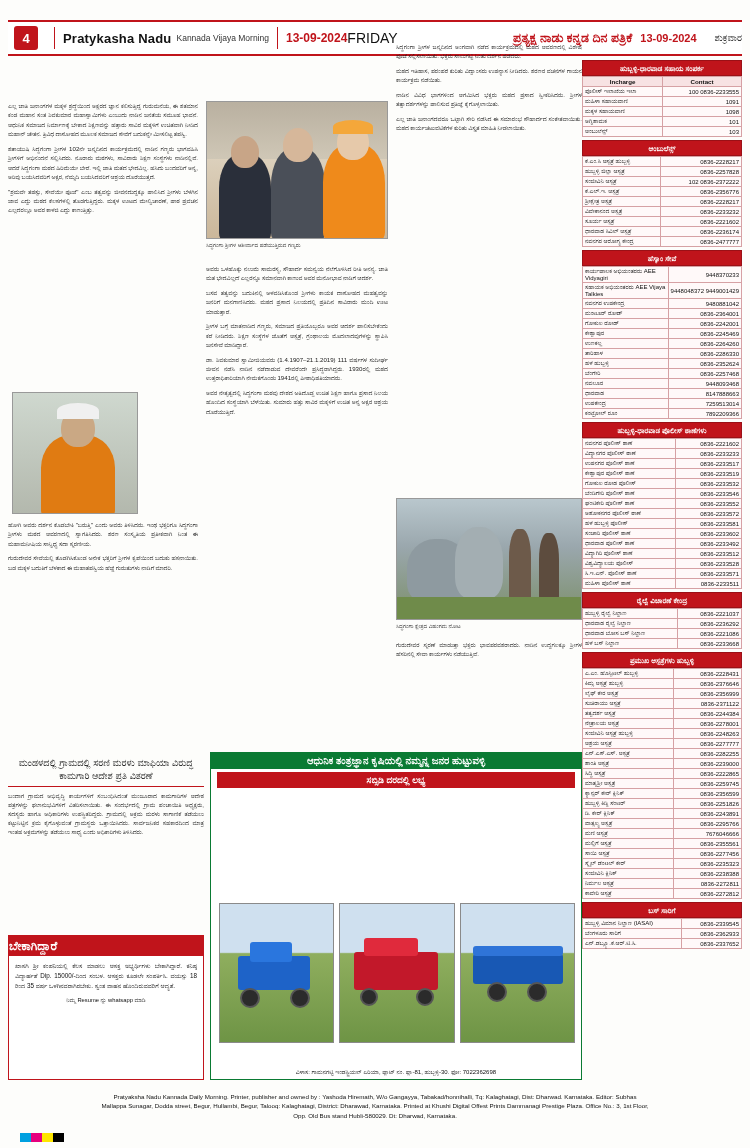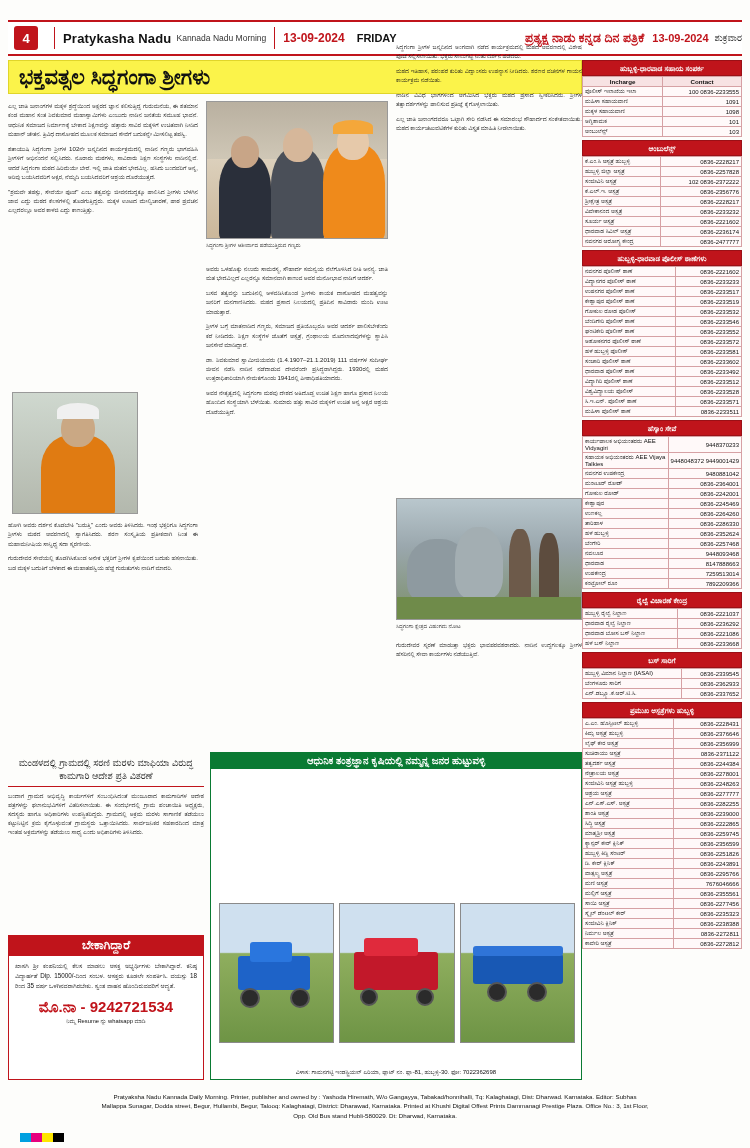--- a/index.html
+++ b/index.html
@@ -26,24 +26,24 @@
   .page-badge {
     width:24px; height:24px; margin-left:6px; margin-right:8px;
     background:#c0141b; color:#fff; border-radius:3px;
     font-size:13px; font-weight:bold;
     display:flex; align-items:center; justify-content:center;
   }
   .paper-name { font-size:13px; font-weight:bold; color:#111; letter-spacing:.2px; }
   .paper-sub { font-size:8.5px; color:#333; margin-left:5px; }
   .vline { width:1px; height:22px; background:#c0141b; margin:0 8px; }
   .date-red { font-size:12px; font-weight:bold; color:#c0141b; }
-  .day-txt { font-size:11px; color:#111; margin-left:12px; font-weight:bold;}
+  .day-txt { font-size:14px; color:#111; margin-left:0; font-weight:normal;}
   .kan-name { font-size:12.5px; font-weight:bold; color:#c0141b; margin-left:auto; margin-right:8px;}
   .kan-date { font-size:11px; font-weight:bold; color:#c0141b; }
-  .kan-day { font-size:9.5px; color:#111; margin-left:6px; }
+  .kan-day { font-size:9.5px; color:#111; margin-left:18px; }
 
   
   .headline-band {
     position:absolute; left:8px; top:60px; width:574px; height:34px;
     background:#fbf34a; border:1px solid #e0d52a;
     display:flex; align-items:center;
   }
   .headline-band span {
     font-size:21px; font-weight:bold; color:#111; padding-left:10px;
   }
@@ -93,21 +93,21 @@
   }
   .notice-body { font-size:6.1px; line-height:1.5; text-align:justify; margin-top:4px;}
 
   
   .bek {
     position:absolute; left:8px; top:935px; width:196px; height:145px;
     border:1.5px solid #c0141b; background:#fff;
   }
   .bek-hd {
     background:#c0141b; color:#fff; font-size:12px; font-weight:bold;
-    text-align:center; padding:3px 0;font-family:Liberation Mono, monospace;
+    padding:3px 0;
   }
   .bek-body { font-size:6.3px; line-height:1.55; padding:5px 6px; text-align:justify;}
   .bek-phone { font-size:15px; font-weight:bold; color:#c0141b; text-align:center; margin-top:3px;}
   .bek-note { font-size:5.8px; text-align:center; margin-top:2px;}
 
   
   .ad {
     position:absolute; left:210px; top:752px; width:372px; height:328px;
     border:1.5px solid #0a7a33; background:#fff;
   }
@@ -147,32 +147,29 @@
 </style>
 </head>
 <body>
 
 <div class="page">
 
   <div class="masthead">
     <div class="page-badge">4</div>
     <div class="vline"></div>
     <div class="paper-name">Pratykasha Nadu</div>
-    <div class="paper-sub">Kannada Nadu Morning</div>
+    <div class="paper-sub">Kannada Vijaya Morning</div>
     <div class="vline"></div>
     <div class="date-red">13-09-2024</div>
     <div class="day-txt">FRIDAY</div>
     <div class="kan-name">ಪ್ರತ್ಯಕ್ಷ ನಾಡು ಕನ್ನಡ ದಿನ ಪತ್ರಿಕೆ</div>
     <div class="kan-date">13-09-2024</div>
     <div class="kan-day">ಶುಕ್ರವಾರ</div>
   </div>
 
-  <div class="headline-band">
-    <span>ಭಕ್ತವತ್ಸಲ ಸಿದ್ಧಗಂಗಾ ಶ್ರೀಗಳು</span>
-  </div>
 
   <div class="photo" style="left:206px; top:101px; width:182px; height:138px;">
     <div class="ph-inner grad-room"></div>
     <div style="position:absolute; left:0; top:0; width:100%; height:42%; background:linear-gradient(#b9b0a0,#cfc7b6);"></div>
     <div class="robe" style="left:12px; top:52px; width:52px; height:86px; background:#2a2f3a;"></div>
     <div class="person" style="left:24px; top:34px; width:28px; height:32px; background:#c8a587;"></div>
     <div class="robe" style="left:64px; top:46px; width:54px; height:92px; background:#4a4f58;"></div>
     <div class="person" style="left:76px; top:26px; width:30px; height:34px; background:#d6b79a;"></div>
     <div class="robe" style="left:116px; top:42px; width:62px; height:96px; background:#ef8a1b;"></div>
     <div class="person" style="left:130px; top:22px; width:32px; height:36px; background:#e6c9aa;"></div>
@@ -228,26 +225,26 @@
   </div>
 
   <div class="notice">
     <div class="notice-title">ಮಂಡಳದಲ್ಲಿ ಗ್ರಾಮದಲ್ಲಿ ಸರಣಿ ಮರಳು ಮಾಫಿಯಾ ವಿರುದ್ಧ ಕಾಮಗಾರಿ ಆದೇಶ ಪ್ರತಿ ವಿತರಣೆ</div>
     <div class="notice-body col-text">ಬಂದಾಗ ಗ್ರಾಮದ ಅಭಿವೃದ್ಧಿ ಕಾರ್ಯಗಳಿಗೆ ಸಂಬಂಧಿಸಿದಂತೆ ಮಂಜೂರಾದ ಕಾಮಗಾರಿಗಳ ಆದೇಶ ಪತ್ರಗಳನ್ನು ಫಲಾನುಭವಿಗಳಿಗೆ ವಿತರಿಸಲಾಯಿತು. ಈ ಸಂದರ್ಭದಲ್ಲಿ ಗ್ರಾಮ ಪಂಚಾಯಿತಿ ಅಧ್ಯಕ್ಷರು, ಸದಸ್ಯರು ಹಾಗೂ ಅಧಿಕಾರಿಗಳು ಉಪಸ್ಥಿತರಿದ್ದರು. ಗ್ರಾಮದಲ್ಲಿ ಅಕ್ರಮ ಮರಳು ಸಾಗಾಣಿಕೆ ತಡೆಯಲು ಕಟ್ಟುನಿಟ್ಟಿನ ಕ್ರಮ ಕೈಗೊಳ್ಳುವಂತೆ ಗ್ರಾಮಸ್ಥರು ಒತ್ತಾಯಿಸಿದರು. ಸಾರ್ವಜನಿಕರ ಸಹಕಾರದಿಂದ ಮಾತ್ರ ಇಂತಹ ಅಕ್ರಮಗಳನ್ನು ತಡೆಯಲು ಸಾಧ್ಯ ಎಂದು ಅಧಿಕಾರಿಗಳು ತಿಳಿಸಿದರು.</div>
   </div>
 
   <div class="bek">
     <div class="bek-hd">ಬೇಕಾಗಿದ್ದಾರೆ</div>
     <div class="bek-body">ಖಾಸಗಿ ಶ್ರೀ ಕಂಪನಿಯಲ್ಲಿ ಕೆಲಸ ಮಾಡಲು ಆಸಕ್ತ ಅಭ್ಯರ್ಥಿಗಳು ಬೇಕಾಗಿದ್ದಾರೆ. ಕನಿಷ್ಠ ವಿದ್ಯಾರ್ಹತೆ Dip. 15000/-ದಿಂದ ಸಂಬಳ. ಆಸಕ್ತರು ಕೂಡಲೇ ಸಂಪರ್ಕಿಸಿ. ವಯಸ್ಸು 18 ರಿಂದ 35 ವರ್ಷ ಒಳಗಿನವರಾಗಿರಬೇಕು. ಸ್ವಂತ ವಾಹನ ಹೊಂದಿರುವವರಿಗೆ ಆದ್ಯತೆ.</div>
-    <div class="bek-phone">ಮೊ.ನಾ - 9242721534</div>
     <div class="bek-note">ನಿಮ್ಮ Resume ನ್ನು whatsapp ಮಾಡಿ</div>
   </div>
 
   <div class="ad">
     <div class="ad-top">ಆಧುನಿಕ ತಂತ್ರಜ್ಞಾನ ಕೃಷಿಯಲ್ಲಿ ನಮ್ಮನ್ನ ಜನರ ಹುಟ್ಟುವಳ್ಳಿ</div>
+    <div class="ad-sub">ಸಬ್ಸಿಡಿ ದರದಲ್ಲಿ ಲಭ್ಯ</div>
     <div class="ad-imgs">
       <div class="ad-img">
         <div class="ph-inner grad-field"></div>
         <div class="tractor-body" style="left:18px; top:52px; width:72px; height:34px; background:#1e63c8;"></div>
         <div class="tractor-body" style="left:30px; top:38px; width:42px; height:20px; background:#2a76de;"></div>
         <div class="wheel" style="left:20px; top:84px; width:20px; height:20px;"></div>
         <div class="wheel" style="left:70px; top:84px; width:20px; height:20px;"></div>
       </div>
       <div class="ad-img">
         <div class="ph-inner grad-field"></div>
@@ -341,88 +338,20 @@
             </tr>
         <tr>
               <td class="nm">ನವನಗರ ಆರೋಗ್ಯ ಕೇಂದ್ರ</td>
               <td class="num">0836-2477777</td>
             </tr>
       </tbody>
         </table>
     </div>
 
     <div class="rail-block">
-      <div class="tbl-hd">ಹುಬ್ಬಳ್ಳಿ-ಧಾರವಾಡ ಪೊಲೀಸ್ ಠಾಣೆಗಳು</div>
-      <table class="tbl">
-        <tbody>
-            <tr>
-              <td class="nm">ನವನಗರ ಪೊಲೀಸ್ ಠಾಣೆ</td>
-              <td class="num">0836-2221602</td>
-            </tr>
-        <tr>
-              <td class="nm">ವಿದ್ಯಾನಗರ ಪೊಲೀಸ್ ಠಾಣೆ</td>
-              <td class="num">0836-2233233</td>
-            </tr>
-        <tr>
-              <td class="nm">ಉಪನಗರ ಪೊಲೀಸ್ ಠಾಣೆ</td>
-              <td class="num">0836-2233517</td>
-            </tr>
-        <tr>
-              <td class="nm">ಕೇಶ್ವಾಪುರ ಪೊಲೀಸ್ ಠಾಣೆ</td>
-              <td class="num">0836-2233519</td>
-            </tr>
-        <tr>
-              <td class="nm">ಗೋಕುಲ ರೋಡ ಪೊಲೀಸ್</td>
-              <td class="num">0836-2233532</td>
-            </tr>
-        <tr>
-              <td class="nm">ಬೆಂಡಿಗೇರಿ ಪೊಲೀಸ್ ಠಾಣೆ</td>
-              <td class="num">0836-2233546</td>
-            </tr>
-        <tr>
-              <td class="nm">ಘಂಟಿಕೇರಿ ಪೊಲೀಸ್ ಠಾಣೆ</td>
-              <td class="num">0836-2233552</td>
-            </tr>
-        <tr>
-              <td class="nm">ಅಶೋಕನಗರ ಪೊಲೀಸ್ ಠಾಣೆ</td>
-              <td class="num">0836-2233572</td>
-            </tr>
-        <tr>
-              <td class="nm">ಹಳೆ ಹುಬ್ಬಳ್ಳಿ ಪೊಲೀಸ್</td>
-              <td class="num">0836-2233581</td>
-            </tr>
-        <tr>
-              <td class="nm">ಸಂಚಾರಿ ಪೊಲೀಸ್ ಠಾಣೆ</td>
-              <td class="num">0836-2233602</td>
-            </tr>
-        <tr>
-              <td class="nm">ಧಾರವಾಡ ಪೊಲೀಸ್ ಠಾಣೆ</td>
-              <td class="num">0836-2233492</td>
-            </tr>
-        <tr>
-              <td class="nm">ವಿದ್ಯಾಗಿರಿ ಪೊಲೀಸ್ ಠಾಣೆ</td>
-              <td class="num">0836-2233512</td>
-            </tr>
-        <tr>
-              <td class="nm">ವಿಶ್ವವಿದ್ಯಾಲಯ ಪೊಲೀಸ್</td>
-              <td class="num">0836-2233528</td>
-            </tr>
-        <tr>
-              <td class="nm">ಸಿ.ಇ.ಎನ್. ಪೊಲೀಸ್ ಠಾಣೆ</td>
-              <td class="num">0836-2233571</td>
-            </tr>
-        <tr>
-              <td class="nm">ಮಹಿಳಾ ಪೊಲೀಸ್ ಠಾಣೆ</td>
-              <td class="num">0836-2233511</td>
-            </tr>
-      </tbody>
-        </table>
-    </div>
-
-    <div class="rail-block">
       <div class="tbl-hd">ಹೆಸ್ಕಾಂ ಸೇವೆ</div>
       <table class="tbl">
         <tbody>
             <tr>
               <td class="nm">ಕಾರ್ಯಪಾಲಕ ಅಭಿಯಂತರರು
 AEE Vidyagiri</td>
               <td class="num">9448370233</td>
             </tr>
         <tr>
               <td class="nm">ಸಹಾಯಕ ಅಭಿಯಂತರರು
@@ -476,38 +405,206 @@
             </tr>
         <tr>
               <td class="nm">ಕಂಟ್ರೋಲ್ ರೂಂ</td>
               <td class="num">7892209366</td>
             </tr>
       </tbody>
         </table>
     </div>
 
     <div class="rail-block">
+      <div class="tbl-hd">ಹುಬ್ಬಳ್ಳಿ-ಧಾರವಾಡ ಪೊಲೀಸ್ ಠಾಣೆಗಳು</div>
+      <table class="tbl">
+        <tbody>
+            <tr>
+              <td class="nm">ನವನಗರ ಪೊಲೀಸ್ ಠಾಣೆ</td>
+              <td class="num">0836-2221602</td>
+            </tr>
+        <tr>
+              <td class="nm">ವಿದ್ಯಾನಗರ ಪೊಲೀಸ್ ಠಾಣೆ</td>
+              <td class="num">0836-2233233</td>
+            </tr>
+        <tr>
+              <td class="nm">ಉಪನಗರ ಪೊಲೀಸ್ ಠಾಣೆ</td>
+              <td class="num">0836-2233517</td>
+            </tr>
+        <tr>
+              <td class="nm">ಕೇಶ್ವಾಪುರ ಪೊಲೀಸ್ ಠಾಣೆ</td>
+              <td class="num">0836-2233519</td>
+            </tr>
+        <tr>
+              <td class="nm">ಗೋಕುಲ ರೋಡ ಪೊಲೀಸ್</td>
+              <td class="num">0836-2233532</td>
+            </tr>
+        <tr>
+              <td class="nm">ಬೆಂಡಿಗೇರಿ ಪೊಲೀಸ್ ಠಾಣೆ</td>
+              <td class="num">0836-2233546</td>
+            </tr>
+        <tr>
+              <td class="nm">ಘಂಟಿಕೇರಿ ಪೊಲೀಸ್ ಠಾಣೆ</td>
+              <td class="num">0836-2233552</td>
+            </tr>
+        <tr>
+              <td class="nm">ಅಶೋಕನಗರ ಪೊಲೀಸ್ ಠಾಣೆ</td>
+              <td class="num">0836-2233572</td>
+            </tr>
+        <tr>
+              <td class="nm">ಹಳೆ ಹುಬ್ಬಳ್ಳಿ ಪೊಲೀಸ್</td>
+              <td class="num">0836-2233581</td>
+            </tr>
+        <tr>
+              <td class="nm">ಸಂಚಾರಿ ಪೊಲೀಸ್ ಠಾಣೆ</td>
+              <td class="num">0836-2233602</td>
+            </tr>
+        <tr>
+              <td class="nm">ಧಾರವಾಡ ಪೊಲೀಸ್ ಠಾಣೆ</td>
+              <td class="num">0836-2233492</td>
+            </tr>
+        <tr>
+              <td class="nm">ವಿದ್ಯಾಗಿರಿ ಪೊಲೀಸ್ ಠಾಣೆ</td>
+              <td class="num">0836-2233512</td>
+            </tr>
+        <tr>
+              <td class="nm">ವಿಶ್ವವಿದ್ಯಾಲಯ ಪೊಲೀಸ್</td>
+              <td class="num">0836-2233528</td>
+            </tr>
+        <tr>
+              <td class="nm">ಸಿ.ಇ.ಎನ್. ಪೊಲೀಸ್ ಠಾಣೆ</td>
+              <td class="num">0836-2233571</td>
+            </tr>
+        <tr>
+              <td class="nm">ಮಹಿಳಾ ಪೊಲೀಸ್ ಠಾಣೆ</td>
+              <td class="num">0836-2233511</td>
+            </tr>
+      </tbody>
+        </table>
+    </div>
+
+    <div class="rail-block">
       <div class="tbl-hd">ರೈಲ್ವೆ ವಿಚಾರಣೆ ಕೇಂದ್ರ</div>
       <table class="tbl">
         <tbody>
             <tr>
               <td class="nm">ಹುಬ್ಬಳ್ಳಿ ರೈಲ್ವೆ ನಿಲ್ದಾಣ</td>
               <td class="num">0836-2221037</td>
             </tr>
         <tr>
               <td class="nm">ಧಾರವಾಡ ರೈಲ್ವೆ ನಿಲ್ದಾಣ</td>
               <td class="num">0836-2236292</td>
             </tr>
         <tr>
               <td class="nm">ಧಾರವಾಡ ಬೋಸ ಬಸ್ ನಿಲ್ದಾಣ</td>
               <td class="num">0836-2221086</td>
             </tr>
         <tr>
               <td class="nm">ಹಳೆ ಬಸ್ ನಿಲ್ದಾಣ</td>
               <td class="num">0836-2233668</td>
+            </tr>
+      </tbody>
+        </table>
+    </div>
+
+    <div class="rail-block">
+      <div class="tbl-hd">ಪ್ರಮುಖ ಆಸ್ಪತ್ರೆಗಳು ಹುಬ್ಬಳ್ಳಿ</div>
+      <table class="tbl">
+        <tbody>
+            <tr>
+              <td class="nm">ಎ.ಎಂ. ಹೊಸ್ಪಿಟಲ್ ಹುಬ್ಬಳ್ಳಿ</td>
+              <td class="num">0836-2228431</td>
+            </tr>
+        <tr>
+              <td class="nm">ಕಿಮ್ಸ ಆಸ್ಪತ್ರೆ ಹುಬ್ಬಳ್ಳಿ</td>
+              <td class="num">0836-2376646</td>
+            </tr>
+        <tr>
+              <td class="nm">ಲೈಫ್ ಕೇರ ಆಸ್ಪತ್ರೆ</td>
+              <td class="num">0836-2356999</td>
+            </tr>
+        <tr>
+              <td class="nm">ಸುಚಿರಾಯು ಆಸ್ಪತ್ರೆ</td>
+              <td class="num">0836-2371122</td>
+            </tr>
+        <tr>
+              <td class="nm">ತತ್ವದರ್ಶ ಆಸ್ಪತ್ರೆ</td>
+              <td class="num">0836-2244384</td>
+            </tr>
+        <tr>
+              <td class="nm">ನೇತ್ರಾಲಯ ಆಸ್ಪತ್ರೆ</td>
+              <td class="num">0836-2278001</td>
+            </tr>
+        <tr>
+              <td class="nm">ಸಂಜೀವಿನಿ ಆಸ್ಪತ್ರೆ ಹುಬ್ಬಳ್ಳಿ</td>
+              <td class="num">0836-2248263</td>
+            </tr>
+        <tr>
+              <td class="nm">ಆಶ್ರಯ ಆಸ್ಪತ್ರೆ</td>
+              <td class="num">0836-2277777</td>
+            </tr>
+        <tr>
+              <td class="nm">ಎನ್.ಎಸ್.ಎಸ್. ಆಸ್ಪತ್ರೆ</td>
+              <td class="num">0836-2282255</td>
+            </tr>
+        <tr>
+              <td class="nm">ಶಾಂತಿ ಆಸ್ಪತ್ರೆ</td>
+              <td class="num">0836-2239000</td>
+            </tr>
+        <tr>
+              <td class="nm">ಸಿದ್ಧಿ ಆಸ್ಪತ್ರೆ</td>
+              <td class="num">0836-2222865</td>
+            </tr>
+        <tr>
+              <td class="nm">ಮಾತೃಶ್ರೀ ಆಸ್ಪತ್ರೆ</td>
+              <td class="num">0836-2259745</td>
+            </tr>
+        <tr>
+              <td class="nm">ಕ್ಯಾನ್ಸರ್ ಕೇರ್ ಕ್ಲಿನಿಕ್</td>
+              <td class="num">0836-2356599</td>
+            </tr>
+        <tr>
+              <td class="nm">ಹುಬ್ಬಳ್ಳಿ ಕಿಡ್ನಿ ಸೆಂಟರ್</td>
+              <td class="num">0836-2251826</td>
+            </tr>
+        <tr>
+              <td class="nm">ಡಿ. ಕೇರ್ ಕ್ಲಿನಿಕ್</td>
+              <td class="num">0836-2243891</td>
+            </tr>
+        <tr>
+              <td class="nm">ವಾತ್ಸಲ್ಯ ಆಸ್ಪತ್ರೆ</td>
+              <td class="num">0836-2295766</td>
+            </tr>
+        <tr>
+              <td class="nm">ಮಣಿ ಆಸ್ಪತ್ರೆ</td>
+              <td class="num">7676046666</td>
+            </tr>
+        <tr>
+              <td class="nm">ಮಲ್ಲಿಗೆ ಆಸ್ಪತ್ರೆ</td>
+              <td class="num">0836-2355561</td>
+            </tr>
+        <tr>
+              <td class="nm">ಸಾಯಿ ಆಸ್ಪತ್ರೆ</td>
+              <td class="num">0836-2277456</td>
+            </tr>
+        <tr>
+              <td class="nm">ಸ್ಮೈಲ್ ಡೆಂಟಲ್ ಕೇರ್</td>
+              <td class="num">0836-2235323</td>
+            </tr>
+        <tr>
+              <td class="nm">ಸಂಜೀವಿನಿ ಕ್ಲಿನಿಕ್</td>
+              <td class="num">0836-2238388</td>
+            </tr>
+        <tr>
+              <td class="nm">ನಿರ್ಮಲ ಆಸ್ಪತ್ರೆ</td>
+              <td class="num">0836-2272811</td>
+            </tr>
+        <tr>
+              <td class="nm">ಕಾವೇರಿ ಆಸ್ಪತ್ರೆ</td>
+              <td class="num">0836-2272812</td>
             </tr>
       </tbody>
         </table>
     </div>
 
     <div class="rail-block">
       <div class="tbl-hd">ಬಸ್ ಸಾರಿಗೆ</div>
       <table class="tbl">
         <tbody>
             <tr>
@@ -519,120 +616,20 @@
               <td class="num">0836-2362933</td>
             </tr>
         <tr>
               <td class="nm">ಎನ್.ಡಬ್ಲ್ಯೂ.ಕೆ.ಆರ್.ಟಿ.ಸಿ.</td>
               <td class="num">0836-2337652</td>
             </tr>
       </tbody>
         </table>
     </div>
 
-    <div class="rail-block">
-      <div class="tbl-hd">ಪ್ರಮುಖ ಆಸ್ಪತ್ರೆಗಳು ಹುಬ್ಬಳ್ಳಿ</div>
-      <table class="tbl">
-        <tbody>
-            <tr>
-              <td class="nm">ಎ.ಎಂ. ಹೊಸ್ಪಿಟಲ್ ಹುಬ್ಬಳ್ಳಿ</td>
-              <td class="num">0836-2228431</td>
-            </tr>
-        <tr>
-              <td class="nm">ಕಿಮ್ಸ ಆಸ್ಪತ್ರೆ ಹುಬ್ಬಳ್ಳಿ</td>
-              <td class="num">0836-2376646</td>
-            </tr>
-        <tr>
-              <td class="nm">ಲೈಫ್ ಕೇರ ಆಸ್ಪತ್ರೆ</td>
-              <td class="num">0836-2356999</td>
-            </tr>
-        <tr>
-              <td class="nm">ಸುಚಿರಾಯು ಆಸ್ಪತ್ರೆ</td>
-              <td class="num">0836-2371122</td>
-            </tr>
-        <tr>
-              <td class="nm">ತತ್ವದರ್ಶ ಆಸ್ಪತ್ರೆ</td>
-              <td class="num">0836-2244384</td>
-            </tr>
-        <tr>
-              <td class="nm">ನೇತ್ರಾಲಯ ಆಸ್ಪತ್ರೆ</td>
-              <td class="num">0836-2278001</td>
-            </tr>
-        <tr>
-              <td class="nm">ಸಂಜೀವಿನಿ ಆಸ್ಪತ್ರೆ ಹುಬ್ಬಳ್ಳಿ</td>
-              <td class="num">0836-2248263</td>
-            </tr>
-        <tr>
-              <td class="nm">ಆಶ್ರಯ ಆಸ್ಪತ್ರೆ</td>
-              <td class="num">0836-2277777</td>
-            </tr>
-        <tr>
-              <td class="nm">ಎನ್.ಎಸ್.ಎಸ್. ಆಸ್ಪತ್ರೆ</td>
-              <td class="num">0836-2282255</td>
-            </tr>
-        <tr>
-              <td class="nm">ಶಾಂತಿ ಆಸ್ಪತ್ರೆ</td>
-              <td class="num">0836-2239000</td>
-            </tr>
-        <tr>
-              <td class="nm">ಸಿದ್ಧಿ ಆಸ್ಪತ್ರೆ</td>
-              <td class="num">0836-2222865</td>
-            </tr>
-        <tr>
-              <td class="nm">ಮಾತೃಶ್ರೀ ಆಸ್ಪತ್ರೆ</td>
-              <td class="num">0836-2259745</td>
-            </tr>
-        <tr>
-              <td class="nm">ಕ್ಯಾನ್ಸರ್ ಕೇರ್ ಕ್ಲಿನಿಕ್</td>
-              <td class="num">0836-2356599</td>
-            </tr>
-        <tr>
-              <td class="nm">ಹುಬ್ಬಳ್ಳಿ ಕಿಡ್ನಿ ಸೆಂಟರ್</td>
-              <td class="num">0836-2251826</td>
-            </tr>
-        <tr>
-              <td class="nm">ಡಿ. ಕೇರ್ ಕ್ಲಿನಿಕ್</td>
-              <td class="num">0836-2243891</td>
-            </tr>
-        <tr>
-              <td class="nm">ವಾತ್ಸಲ್ಯ ಆಸ್ಪತ್ರೆ</td>
-              <td class="num">0836-2295766</td>
-            </tr>
-        <tr>
-              <td class="nm">ಮಣಿ ಆಸ್ಪತ್ರೆ</td>
-              <td class="num">7676046666</td>
-            </tr>
-        <tr>
-              <td class="nm">ಮಲ್ಲಿಗೆ ಆಸ್ಪತ್ರೆ</td>
-              <td class="num">0836-2355561</td>
-            </tr>
-        <tr>
-              <td class="nm">ಸಾಯಿ ಆಸ್ಪತ್ರೆ</td>
-              <td class="num">0836-2277456</td>
-            </tr>
-        <tr>
-              <td class="nm">ಸ್ಮೈಲ್ ಡೆಂಟಲ್ ಕೇರ್</td>
-              <td class="num">0836-2235323</td>
-            </tr>
-        <tr>
-              <td class="nm">ಸಂಜೀವಿನಿ ಕ್ಲಿನಿಕ್</td>
-              <td class="num">0836-2238388</td>
-            </tr>
-        <tr>
-              <td class="nm">ನಿರ್ಮಲ ಆಸ್ಪತ್ರೆ</td>
-              <td class="num">0836-2272811</td>
-            </tr>
-        <tr>
-              <td class="nm">ಕಾವೇರಿ ಆಸ್ಪತ್ರೆ</td>
-              <td class="num">0836-2272812</td>
-            </tr>
-      </tbody>
-        </table>
-    </div>
-
   </div>
 
   <div class="footer">
     <div>Pratyaksha Nadu Kannada Daily Morning. Printer, publisher and owned by : Yashoda Hiremath, W/o Gangayya, Tabakad/honnihalli, Tq: Kalaghatagi, Dist: Dharwad. Karnataka. Editor: Subhas</div>
     <div>Mallappa Sunagar, Dodda street, Begur, Hullambi, Begur, Talooq: Kalaghatagi, District: Dharawad, Karnataka. Printed at Khushi Digital Offest Prints Dammanagi Prestige Plaza. Office No.: 3, 1st Floor,</div>
     <div>Opp. Old Bus stand Hubli-580029. Dt: Dharwad, Karnataka.</div>
   </div>
 
   <div class="colorbar">
     <i style="background:#00a0e0"></i>

